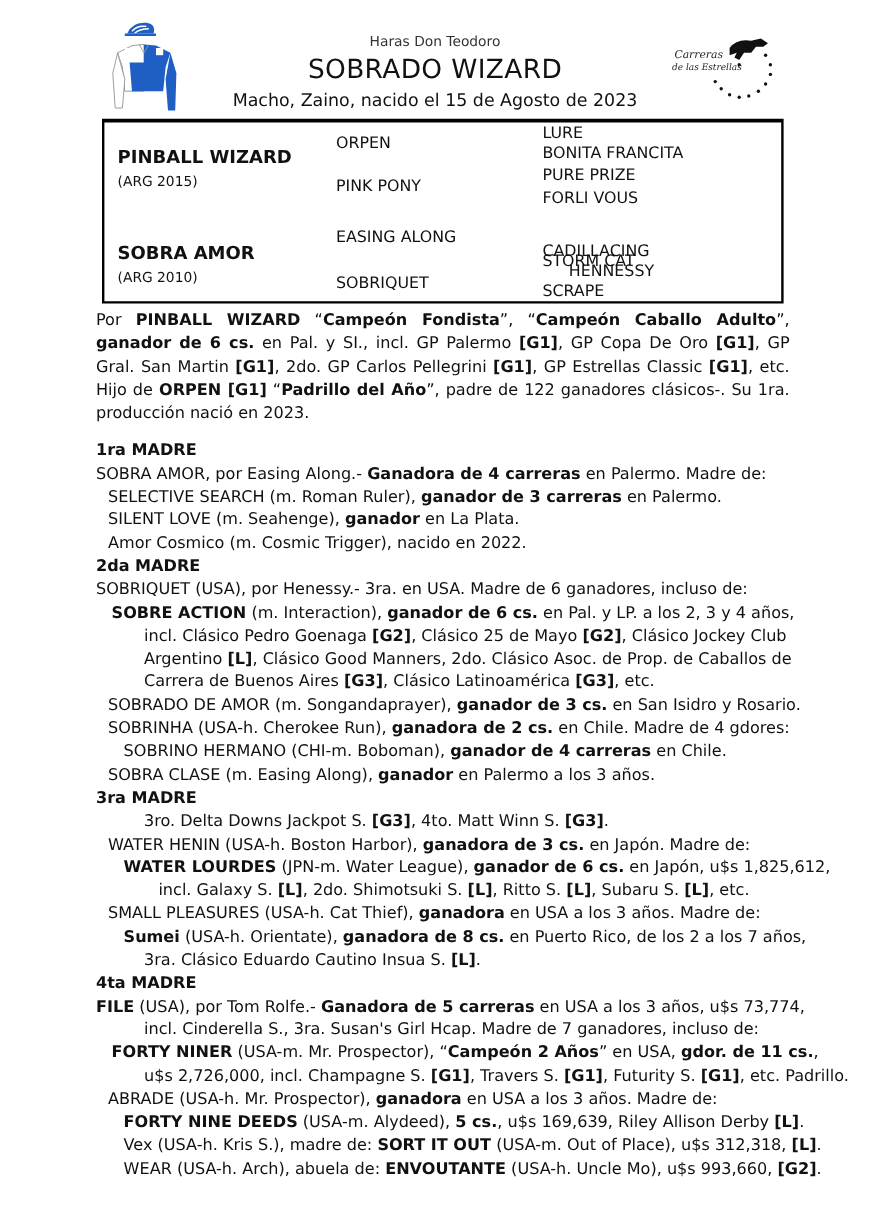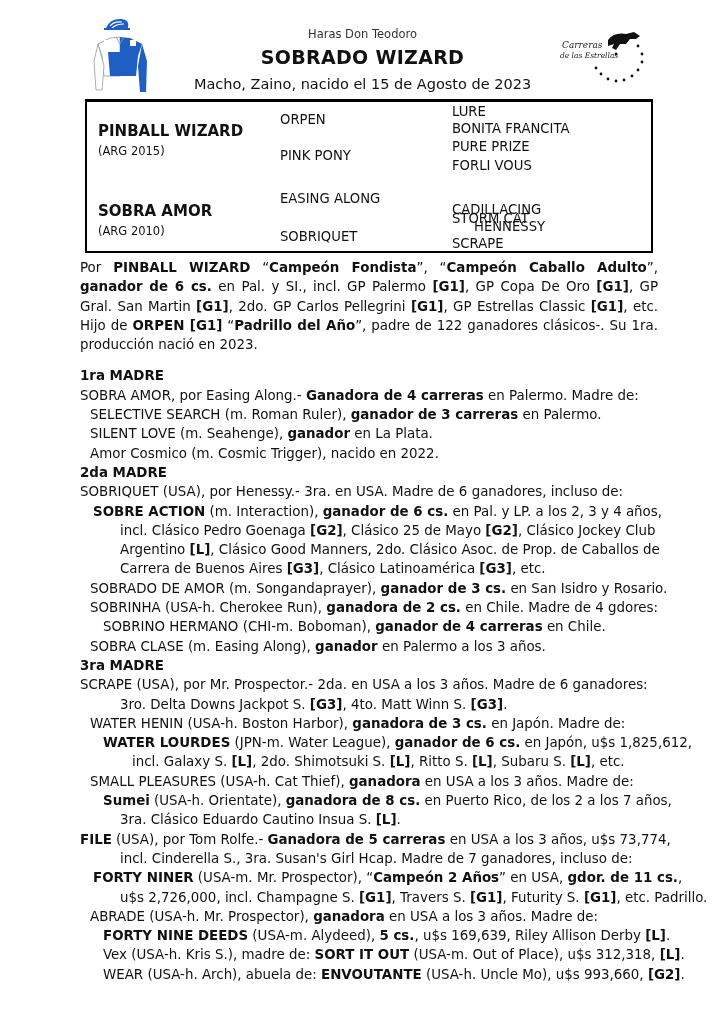--- a/index.html
+++ b/index.html
@@ -2,21 +2,21 @@
 <html><head>
 <meta charset="utf-8">
 <style>
   html, body { margin: 0; padding: 0; background: #ffffff; }
   body {
     width: 725px; height: 1024px; position: relative; overflow: hidden;
     font-family: "DejaVu Sans", sans-serif; color: #111;
   }
   .header { position: absolute; left: 0; top: 0; width: 725px; height: 100px; }
   .farm { position: absolute; left: 0; width: 725px; top: 27px; text-align: center; font-size: 11.5px; color: #333; }
-  .horse-name { position: absolute; left: 0; width: 725px; top: 46px; text-align: center; font-size: 19px; font-weight: bold; letter-spacing: 0.3px; }
+  .horse-name { position: absolute; left: 0; width: 725px; top: 46px; text-align: center; font-size: 22px; font-weight: normal; letter-spacing: 0.3px; }
   .subtitle { position: absolute; left: 0; width: 725px; top: 76px; text-align: center; font-size: 14.5px; }
   .silks { position: absolute; left: 92px; top: 16px; width: 58px; height: 82px; }
   .logo { position: absolute; left: 556px; top: 30px; width: 96px; height: 56px; }
 
   .pedigree {
     position: absolute; left: 85px; top: 99px; width: 568px; height: 154px;
     border: 2px solid #000; box-sizing: border-box;
     border-top-width: 3px;
   }
   .ped-cell { position: absolute; font-size: 13.2px; white-space: nowrap; }
@@ -126,29 +126,29 @@
   <p class="p i1b"><b>SOBRE ACTION</b><span> (m. Interaction), </span><b>ganador de 6 cs.</b><span> en Pal. y LP. a los 2, 3 y 4 años,</span></p>
   <p class="p i3"><span>incl. Clásico Pedro Goenaga </span><b>[G2]</b><span>, Clásico 25 de Mayo </span><b>[G2]</b><span>, Clásico Jockey Club</span></p>
   <p class="p i3"><span>Argentino </span><b>[L]</b><span>, Clásico Good Manners, 2do. Clásico Asoc. de Prop. de Caballos de</span></p>
   <p class="p i3"><span>Carrera de Buenos Aires </span><b>[G3]</b><span>, Clásico Latinoamérica </span><b>[G3]</b><span>, etc.</span></p>
   <p class="p i1"><span>SOBRADO DE AMOR (m. Songandaprayer), </span><b>ganador de 3 cs.</b><span> en San Isidro y Rosario.</span></p>
   <p class="p i1"><span>SOBRINHA (USA-h. Cherokee Run), </span><b>ganadora de 2 cs.</b><span> en Chile. Madre de 4 gdores:</span></p>
   <p class="p i2"><span>SOBRINO HERMANO (CHI-m. Boboman), </span><b>ganador de 4 carreras</b><span> en Chile.</span></p>
   <p class="p i1"><span>SOBRA CLASE (m. Easing Along), </span><b>ganador</b><span> en Palermo a los 3 años.</span></p>
 
   <p class="section-title">3ra MADRE</p>
-  <p class="p"><span>SCRAPE (USA), por Mr. Prospector.- 2da. en USA a los 3 años. Madre de 6 ganadores:</span></p>
   <p class="p i3"><span>3ro. Delta Downs Jackpot S. </span><b>[G3]</b><span>, 4to. Matt Winn S. </span><b>[G3]</b><span>.</span></p>
   <p class="p i1"><span>WATER HENIN (USA-h. Boston Harbor), </span><b>ganadora de 3 cs.</b><span> en Japón. Madre de:</span></p>
   <p class="p i2"><b>WATER LOURDES</b><span> (JPN-m. Water League), </span><b>ganador de 6 cs.</b><span> en Japón, u$s 1,825,612,</span></p>
   <p class="p" style="padding-left:52px"><span>incl. Galaxy S. </span><b>[L]</b><span>, 2do. Shimotsuki S. </span><b>[L]</b><span>, Ritto S. </span><b>[L]</b><span>, Subaru S. </span><b>[L]</b><span>, etc.</span></p>
   <p class="p i1"><span>SMALL PLEASURES (USA-h. Cat Thief), </span><b>ganadora</b><span> en USA a los 3 años. Madre de:</span></p>
   <p class="p i2"><b>Sumei</b><span> (USA-h. Orientate), </span><b>ganadora de 8 cs.</b><span> en Puerto Rico, de los 2 a los 7 años,</span></p>
   <p class="p i3"><span>3ra. Clásico Eduardo Cautino Insua S. </span><b>[L]</b><span>.</span></p>
 
+  <p class="section-title">4ta MADRE</p>
   <p class="p"><b>FILE</b><span> (USA), por Tom Rolfe.- </span><b>Ganadora de 5 carreras</b><span> en USA a los 3 años, u$s 73,774,</span></p>
   <p class="p i3"><span>incl. Cinderella S., 3ra. Susan's Girl Hcap. Madre de 7 ganadores, incluso de:</span></p>
   <p class="p i1b"><b>FORTY NINER</b><span> (USA-m. Mr. Prospector), “</span><b>Campeón 2 Años</b><span>” en USA, </span><b>gdor. de 11 cs.</b><span>,</span></p>
   <p class="p i3"><span>u$s 2,726,000, incl. Champagne S. </span><b>[G1]</b><span>, Travers S. </span><b>[G1]</b><span>, Futurity S. </span><b>[G1]</b><span>, etc. Padrillo.</span></p>
   <p class="p i1"><span>ABRADE (USA-h. Mr. Prospector), </span><b>ganadora</b><span> en USA a los 3 años. Madre de:</span></p>
   <p class="p i2"><b>FORTY NINE DEEDS</b><span> (USA-m. Alydeed), </span><b>5 cs.</b><span>, u$s 169,639, Riley Allison Derby </span><b>[L]</b><span>.</span></p>
   <p class="p i2"><span>Vex (USA-h. Kris S.), madre de: </span><b>SORT IT OUT</b><span> (USA-m. Out of Place), u$s 312,318, </span><b>[L]</b><span>.</span></p>
   <p class="p i2"><span>WEAR (USA-h. Arch), abuela de: </span><b>ENVOUTANTE</b><span> (USA-h. Uncle Mo), u$s 993,660, </span><b>[G2]</b><span>.</span></p>
 </div>
 

